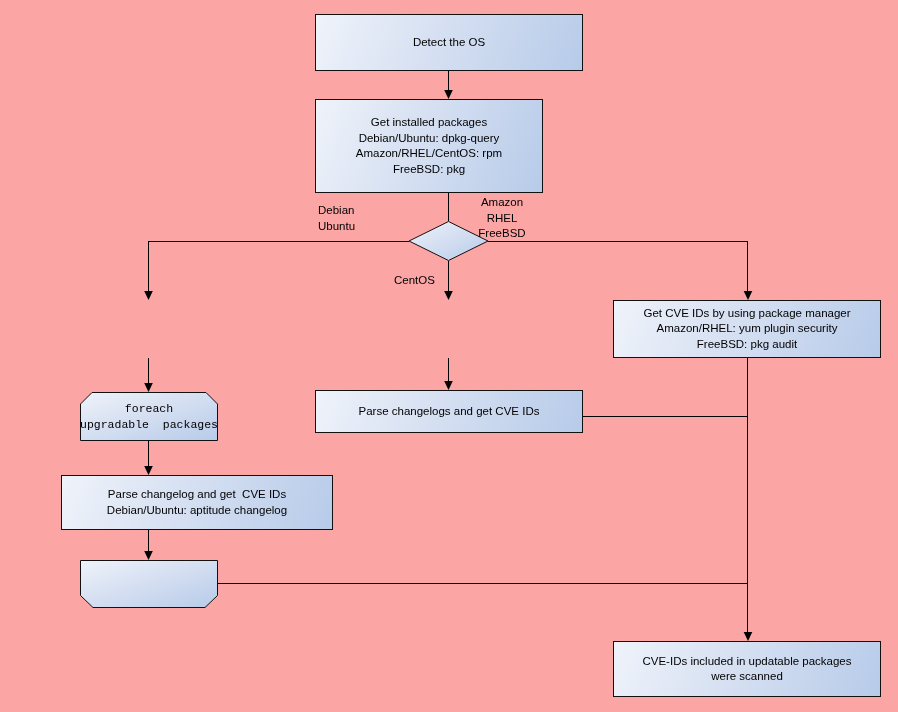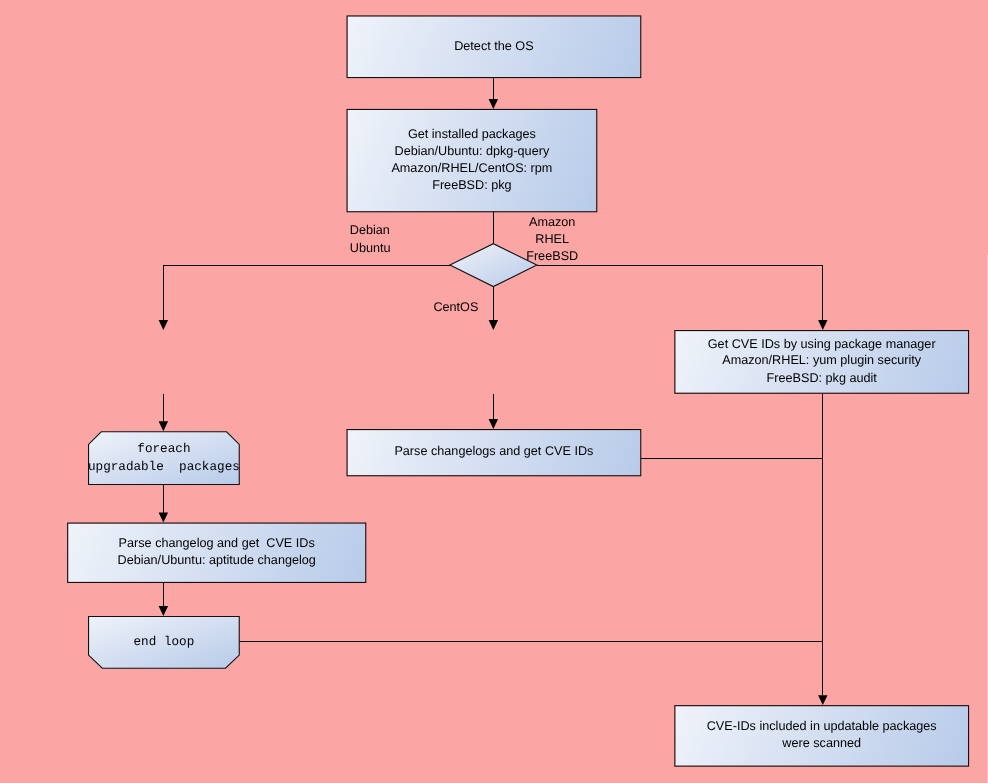--- a/index.html
+++ b/index.html
@@ -144,23 +144,20 @@
   <div class="node n-scanned">
     <span class="txt">CVE-IDs included in updatable packages
 were scanned</span>
   </div>
 
   <div class="shape-label l-foreach">
     <span class="txt">foreach
 upgradable  packages</span>
   </div>
 
-  <div class="shape-label l-endloop">
-    <span class="txt">end loop</span>
-  </div>
 
   <div class="edge-label el-debian">Debian
 Ubuntu</div>
   <div class="edge-label el-amazon">Amazon
 RHEL
 FreeBSD</div>
   <div class="edge-label el-centos">CentOS</div>
 
 </div>
 

